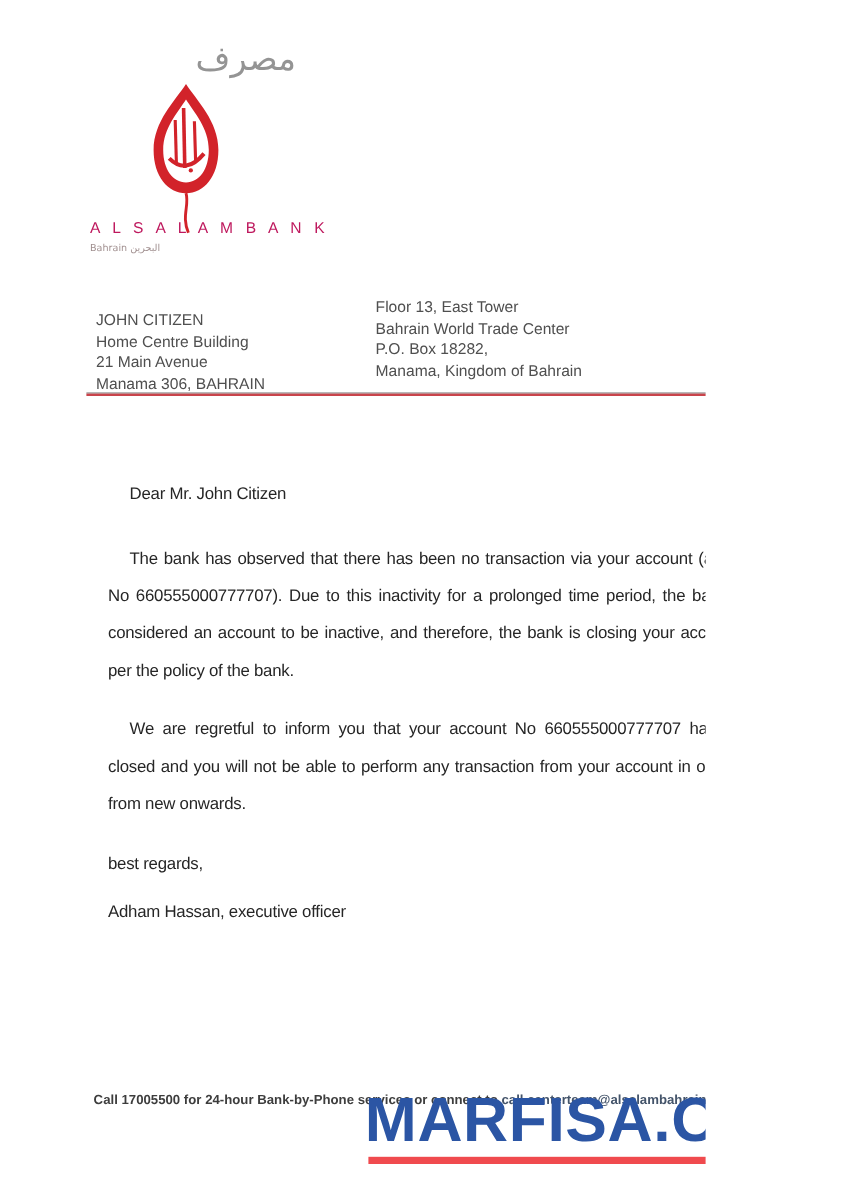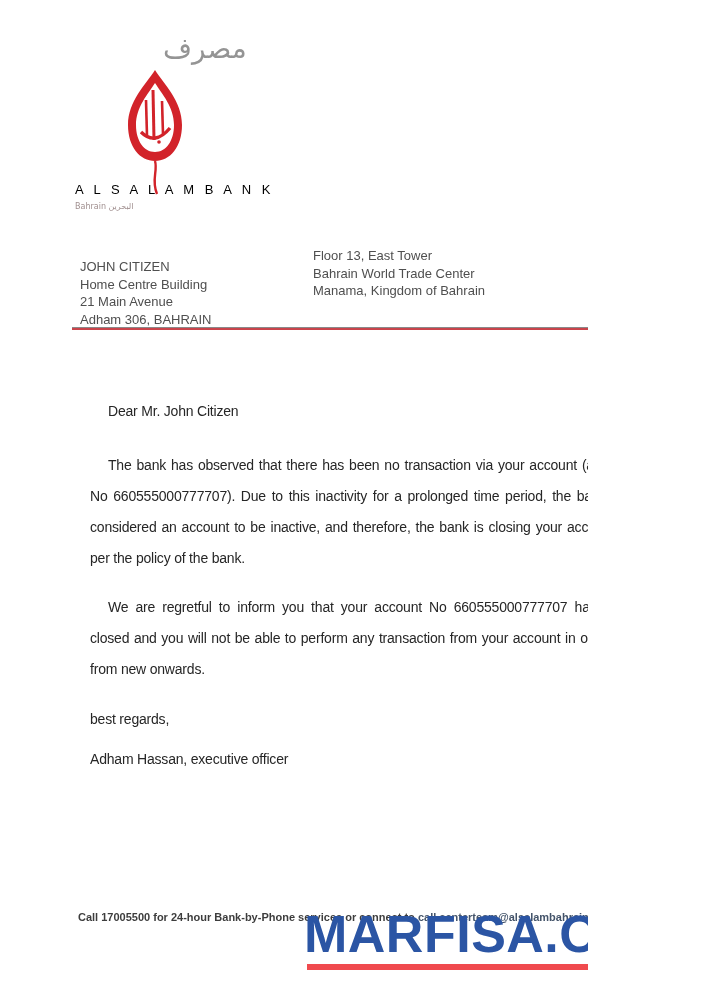--- a/index.html
+++ b/index.html
@@ -15,21 +15,21 @@
   .logo-block{position:absolute;left:75px;top:30px;width:160px;}
   .logo-arabic{
     position:absolute;left:88px;top:4px;
     font-size:28px;line-height:30px;color:#949494;
     font-family:"DejaVu Sans",sans-serif;
   }
   .emblem{position:absolute;left:47px;top:38px;}
   .logo-name{
     position:absolute;left:0;top:152px;width:160px;
     text-align:center;font-size:13px;letter-spacing:3.5px;
-    color:#000000;white-space:nowrap;
+    color:#be185d;white-space:nowrap;
   }
   .logo-tagline{
     position:absolute;left:0;top:172px;width:160px;
     font-size:8px;color:#a08f8f;
     font-family:"DejaVu Sans",sans-serif;
   }
   
   .addr{position:absolute;top:247px;font-size:13px;line-height:17.5px;color:#4f4f4f;}
   .addr-left{left:80px;text-align:left;margin-top:11px;}
   .addr-right{right:103px;}
@@ -89,26 +89,27 @@
       <path d="M33,93 C36,103 29,112 35,126" stroke="#d2232a" stroke-width="2.4" fill="none"></path>
     </svg>
     <div class="logo-name">A L S A L A M B A N K</div>
     <div class="logo-tagline">Bahrain البحرين</div>
   </div>
 
   <div class="addr addr-left">
     <div>JOHN CITIZEN</div>
     <div>Home Centre Building</div>
     <div>21 Main Avenue</div>
-    <div>Adham 306, BAHRAIN</div>
+    <div>Manama 306, BAHRAIN</div>
   </div>
 
   <div class="addr addr-right">
     <div>Floor 13, East Tower</div>
     <div>Bahrain World Trade Center</div>
+    <div>P.O. Box 18282,</div>
     <div>Manama, Kingdom of Bahrain</div>
   </div>
 
   <div class="divider"></div>
 
   <div class="body-text salutation">Dear Mr. John Citizen</div>
 
   <p class="body-text para para-1">The bank has observed that there has been no transaction via your account (account No 660555000777707). Due to this inactivity for a prolonged time period, the bank has considered an account to be inactive, and therefore, the bank is closing your account as per the policy of the bank.</p>
   <p class="body-text para para-2">We are regretful to inform you that your account No 660555000777707 has been closed and you will not be able to perform any transaction from your account in our bank from new onwards.</p>
 

